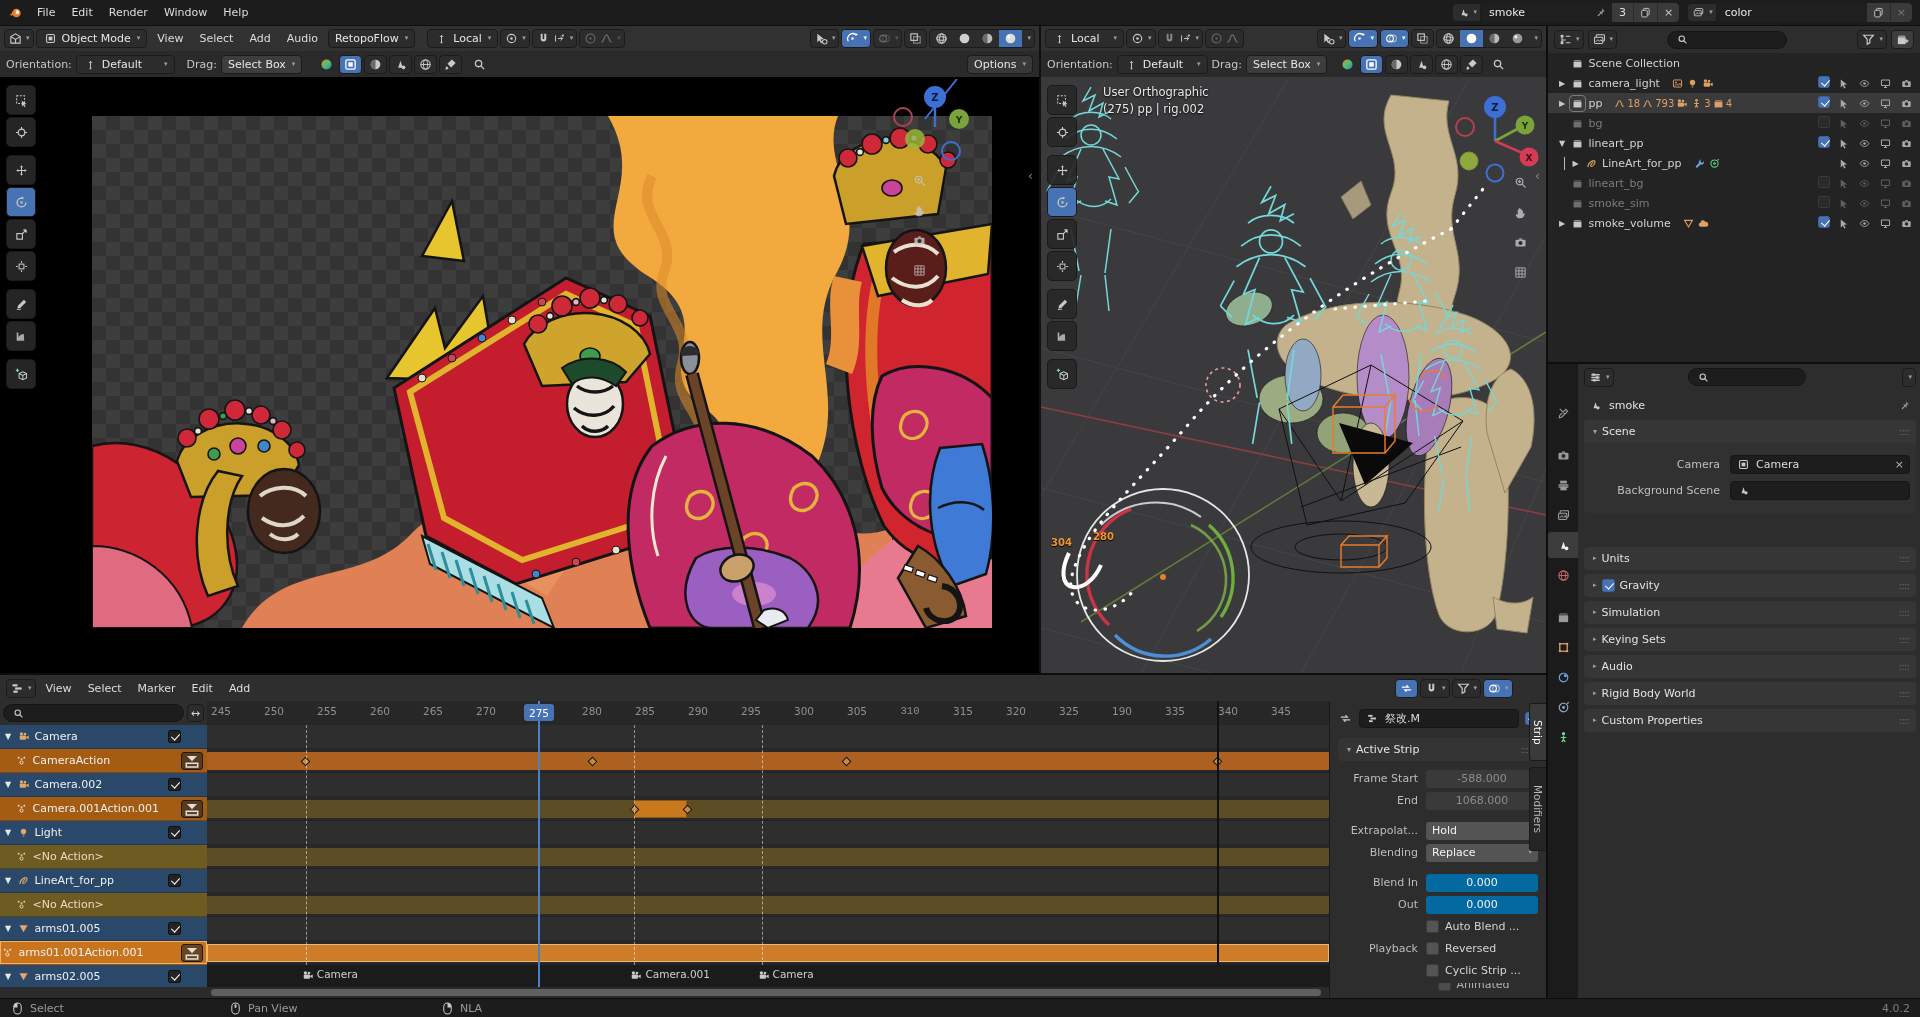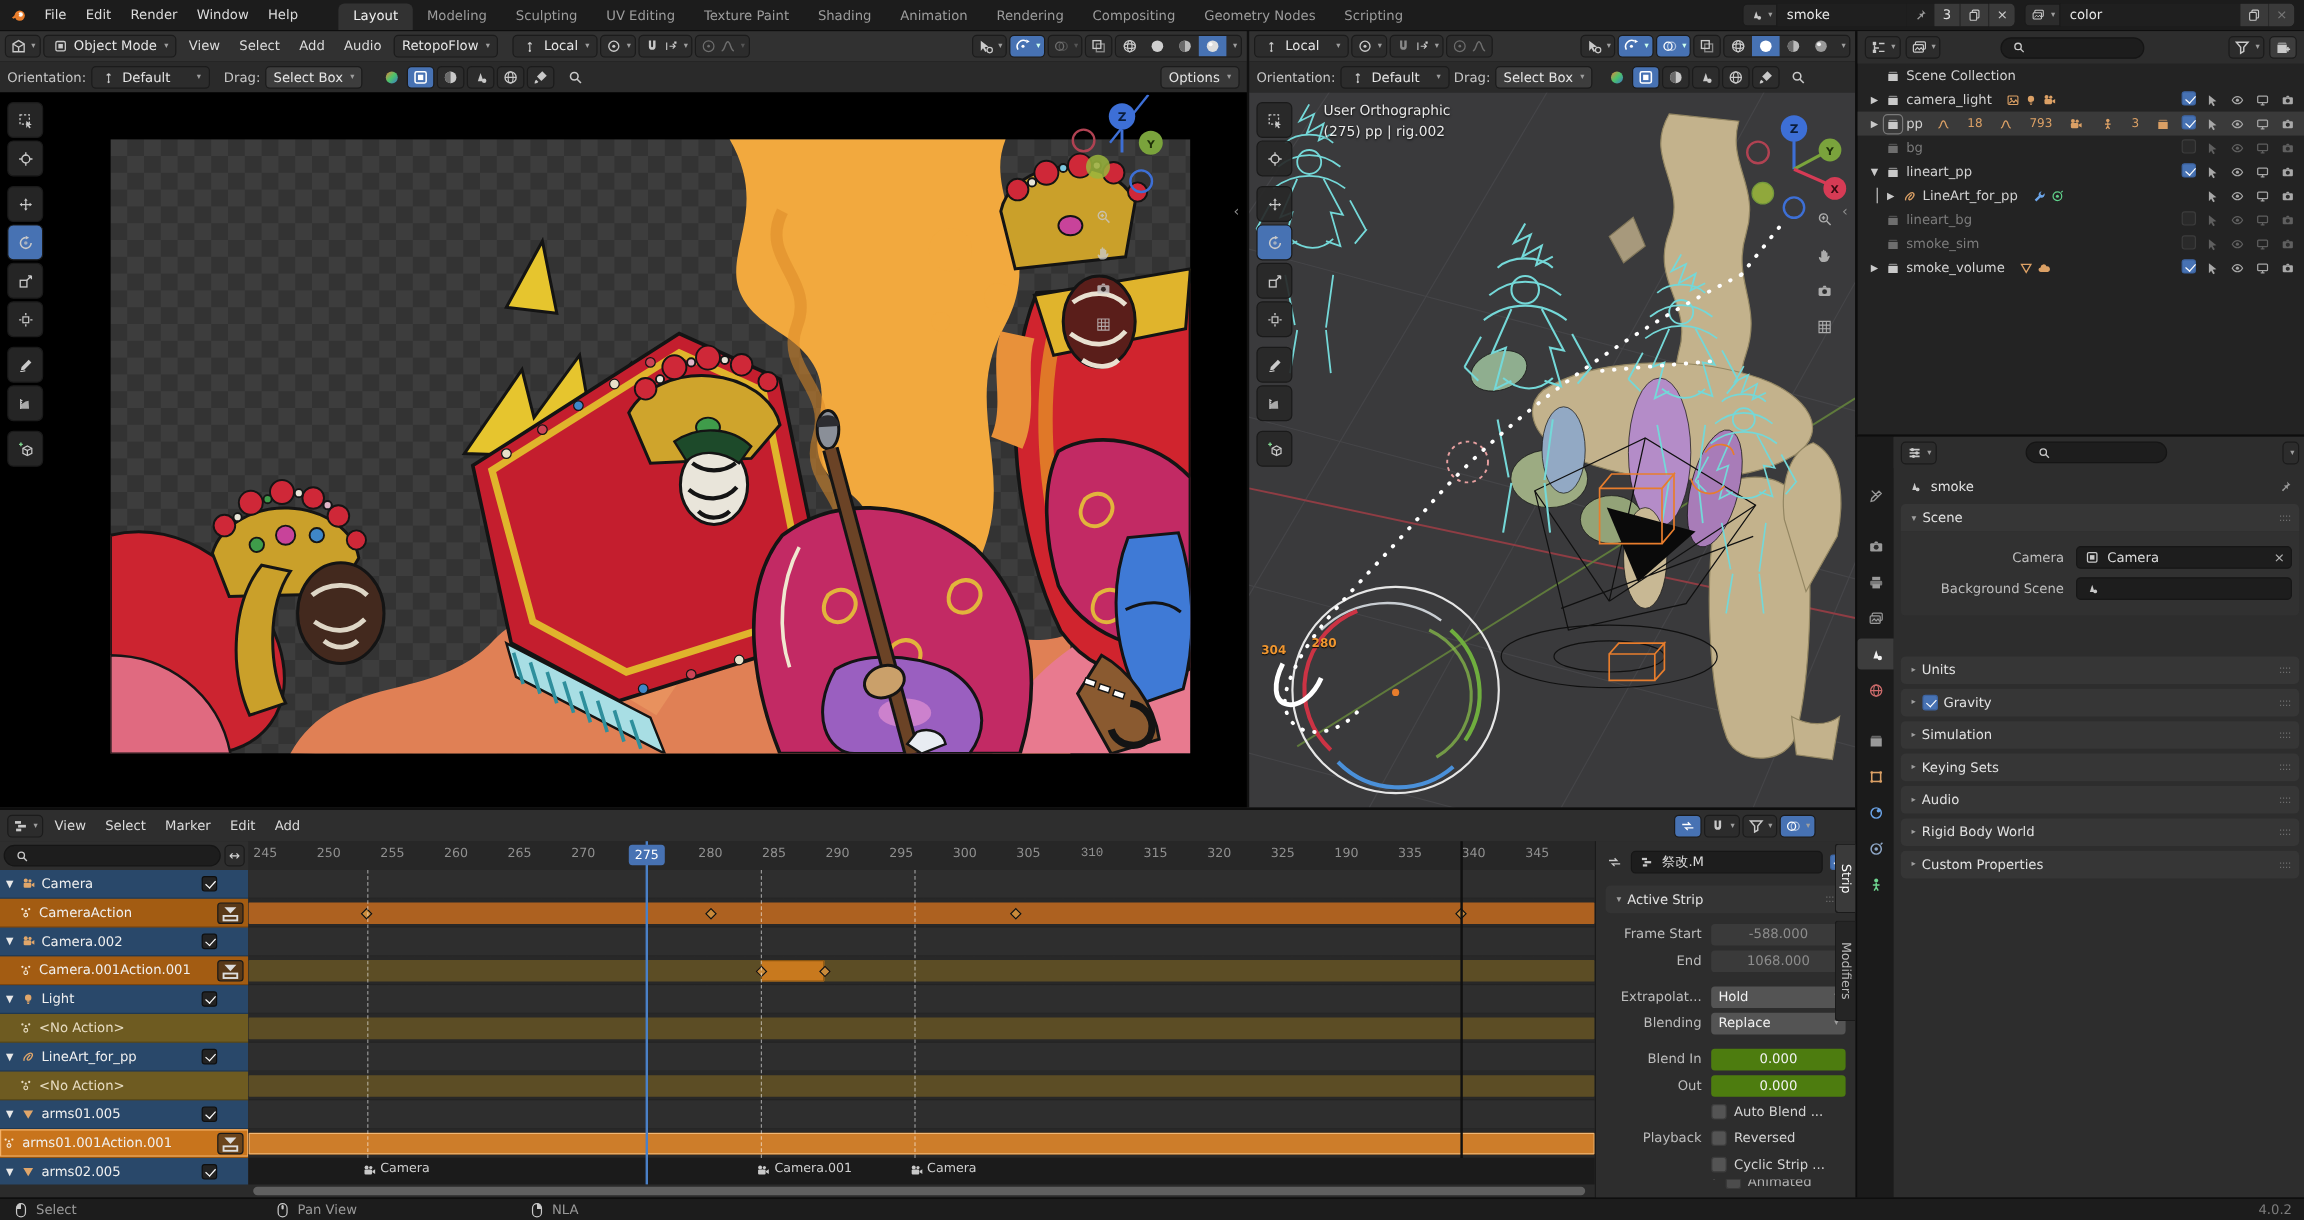--- a/index.html
+++ b/index.html
@@ -73,21 +73,21 @@
   .lrow.strip-muted{background:#6e5b21;border-bottom:1px solid #554618;padding-left:14px;color:#e7dcc2}
   .lrow .exp{width:16px;color:#e8e8e8;font-size:8px;text-align:center}
   .pinbtn{position:absolute;right:4px;width:22px;height:18px;background:rgba(30,30,30,.55);border:1px solid #1a1a1a;border-radius:3px;display:flex;align-items:center;justify-content:center;color:#ddd}
   #nla-markers{position:absolute;left:207px;top:290px;width:1122px;height:22px;background:#1b1b1b}
   .marker{position:absolute;top:3px;display:flex;align-items:flex-start;gap:2px;color:#cfcfcf;font-size:10.5px}
   #nla-side{position:absolute;left:1329px;top:26px;width:217px;height:299px;background:#2d2d2d;border-left:1px solid #1a1a1a;overflow:hidden}
   .sn-row{display:flex;align-items:center;gap:6px;margin:8px 8px 0}
   .fl{display:flex;align-items:center;height:19px;margin:0 8px 3px}
   .fl .lab{width:88px;text-align:right;padding-right:8px;color:#bdbdbd;white-space:nowrap;overflow:hidden}
   .fl .wid{flex:1;height:18px}
-  .num{background:#4d7c0f;border-radius:3px;height:18px;display:flex;align-items:center;justify-content:center;color:#f2f2f2}
+  .num{background:#0369a1;border-radius:3px;height:18px;display:flex;align-items:center;justify-content:center;color:#f2f2f2}
   .num.dis{background:#3a3a3a;color:#8d8d8d}
   .selw{background:#545454;border-radius:3px;height:18px;display:flex;align-items:center;justify-content:space-between;padding:0 6px;color:#f2f2f2}
   .vtab{position:absolute;right:0;width:17px;background:#252525;color:#b9b9b9;writing-mode:vertical-rl;display:flex;align-items:center;justify-content:center;font-size:10.5px;border:1px solid #1a1a1a;border-right:none;border-radius:3px 0 0 3px}
   .vtab.active{background:#3a3a3a;color:#fff}
   #statusbar{left:0;top:998px;width:1920px;height:19px;background:#1c1c1c;border-top:1px solid #0c0c0c;display:flex;align-items:center;color:#9a9a9a}
   .skey{display:flex;align-items:center;gap:5px;position:absolute}
   #playhead{position:absolute;top:26px;width:2px;background:#4a80c7;height:286px;left:538px}
   #playhead-bubble{position:absolute;top:29px;left:524px;width:30px;height:17px;background:#4772b3;border-radius:3px;color:#fff;font-size:10.5px;display:flex;align-items:center;justify-content:center}
   .endline{position:absolute;top:26px;width:2px;background:#101010;height:264px}
   #nla-hscroll{position:absolute;left:207px;top:313px;width:1122px;height:10px}
@@ -105,33 +105,20 @@
         <circle cx="8.8" cy="6.6" r="2" fill="#fff"></circle>
         <path d="M1 9.5L6 5l2 1.8-5.4 3.6z" fill="currentColor"></path>
       </svg>
     </span>
   <div class="hrow" id="topbar-menus" style="height:100%">
       <div class="menu-item">File</div>
       <div class="menu-item">Edit</div>
       <div class="menu-item">Render</div>
       <div class="menu-item">Window</div>
       <div class="menu-item">Help</div>
-    </div>
-  <div class="hrow" id="workspace-tabs" style="height:100%;margin-left:26px;align-items:flex-end">
-      <div class="wstab active">Layout</div>
-      <div class="wstab">Modeling</div>
-      <div class="wstab">Sculpting</div>
-      <div class="wstab">UV Editing</div>
-      <div class="wstab">Texture Paint</div>
-      <div class="wstab">Shading</div>
-      <div class="wstab">Animation</div>
-      <div class="wstab">Rendering</div>
-      <div class="wstab">Compositing</div>
-      <div class="wstab">Geometry Nodes</div>
-      <div class="wstab">Scripting</div>
     </div>
   <div class="hrow" style="margin-left:auto;margin-right:8px;gap:8px">
     <div class="seg">
       <span class="iconbtn" style="border-radius:4px 0 0 4px">
           <span class="ic sm">
             <svg viewBox="0 0 14 14">
               <path d="M4.5 10.5L7 3l2.5 7.5z" fill="currentColor"></path>
               <circle cx="10.2" cy="10" r="2" fill="currentColor"></circle>
             </svg>
           </span>
@@ -1187,21 +1174,21 @@
       </div>
       <div class="orow" style="background: rgb(58, 58, 58);">
         <span class="exp">▶</span>
         <span class="ic sm" style="color: rgb(201, 201, 201); outline: rgb(122, 122, 122) solid 1px; border-radius: 3px;">
           <svg viewBox="0 0 14 14">
             <path d="M2 4.6h10V12H2z" fill="currentColor"></path>
             <path d="M3.2 2.4h7.6l1.2 1.6H2z" fill="currentColor" opacity=".6"></path>
           </svg>
         </span>
         <span>&nbsp;pp</span>
-        <span class="badge" style="margin-left: 10px; gap: 12px;">
+        <span class="badge" style="margin-left: 10px;">
           <span class="ic sm" style="color: rgb(219, 160, 101);">
             <svg viewBox="0 0 14 14">
               <path d="M1.8 11C5 11 4 3.5 7 3.5s2 7.5 5.2 7.5" fill="none" stroke="currentColor" stroke-width="1.4"></path>
             </svg>
           </span>
           <span>18</span>
           <span class="ic sm" style="color: rgb(219, 160, 101);">
             <svg viewBox="0 0 14 14">
               <path d="M1.8 11C5 11 4 3.5 7 3.5s2 7.5 5.2 7.5" fill="none" stroke="currentColor" stroke-width="1.4"></path>
             </svg>

